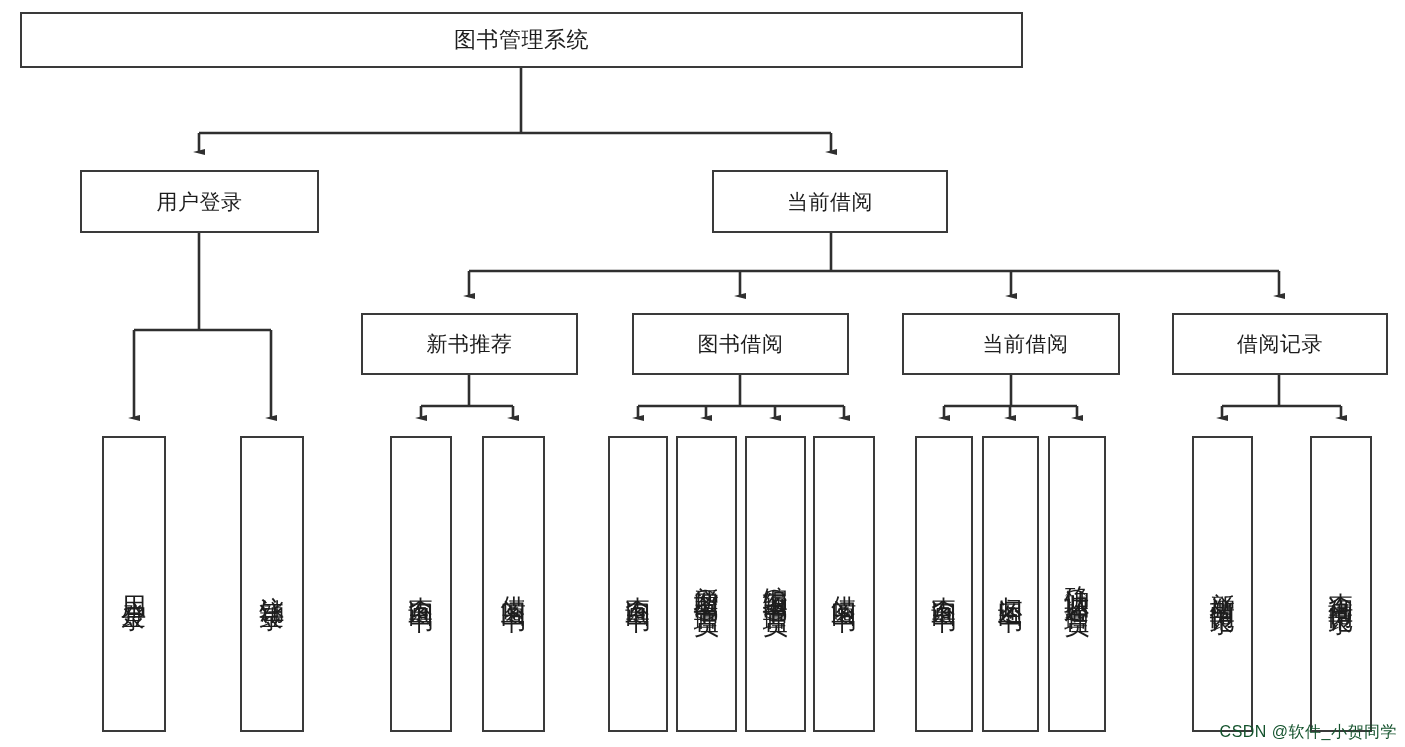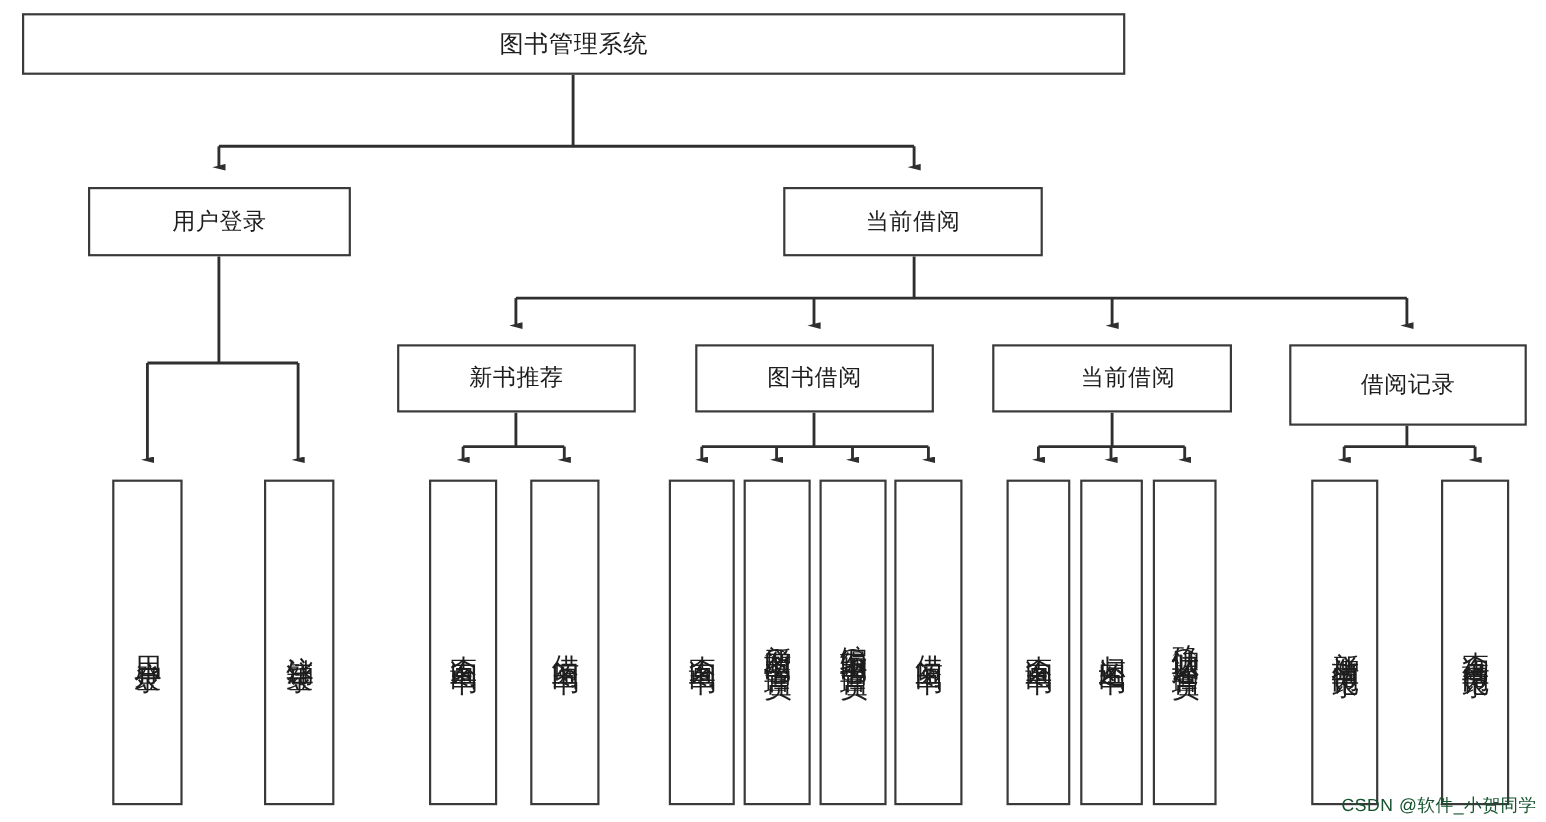--- a/index.html
+++ b/index.html
@@ -143,21 +143,21 @@
 
   <div class="node horiz" style="left:632px; top:313px; width:217px; height:62px;">
     <span class="label">图书借阅</span>
   </div>
   <div class="node horiz" style="left:361px; top:313px; width:217px; height:62px;">
     <span class="label">新书推荐</span>
   </div>
   <div class="node horiz" style="left:902px; top:313px; width:218px; height:62px;padding-left:29px;">
     <span class="label">当前借阅</span>
   </div>
-  <div class="node horiz" style="left:1172px; top:313px; width:216px; height:74px;">
+  <div class="node horiz" style="left:1172px; top:313px; width:216px; height:62px;">
     <span class="label">借阅记录</span>
   </div>
 
   <div class="node vert" style="left:102px; top:436px; width:64px; height:296px;">
     <span class="label">用户登录</span>
   </div>
   <div class="node vert" style="left:240px; top:436px; width:64px; height:296px;">
     <span class="label">注销登录</span>
   </div>
 

